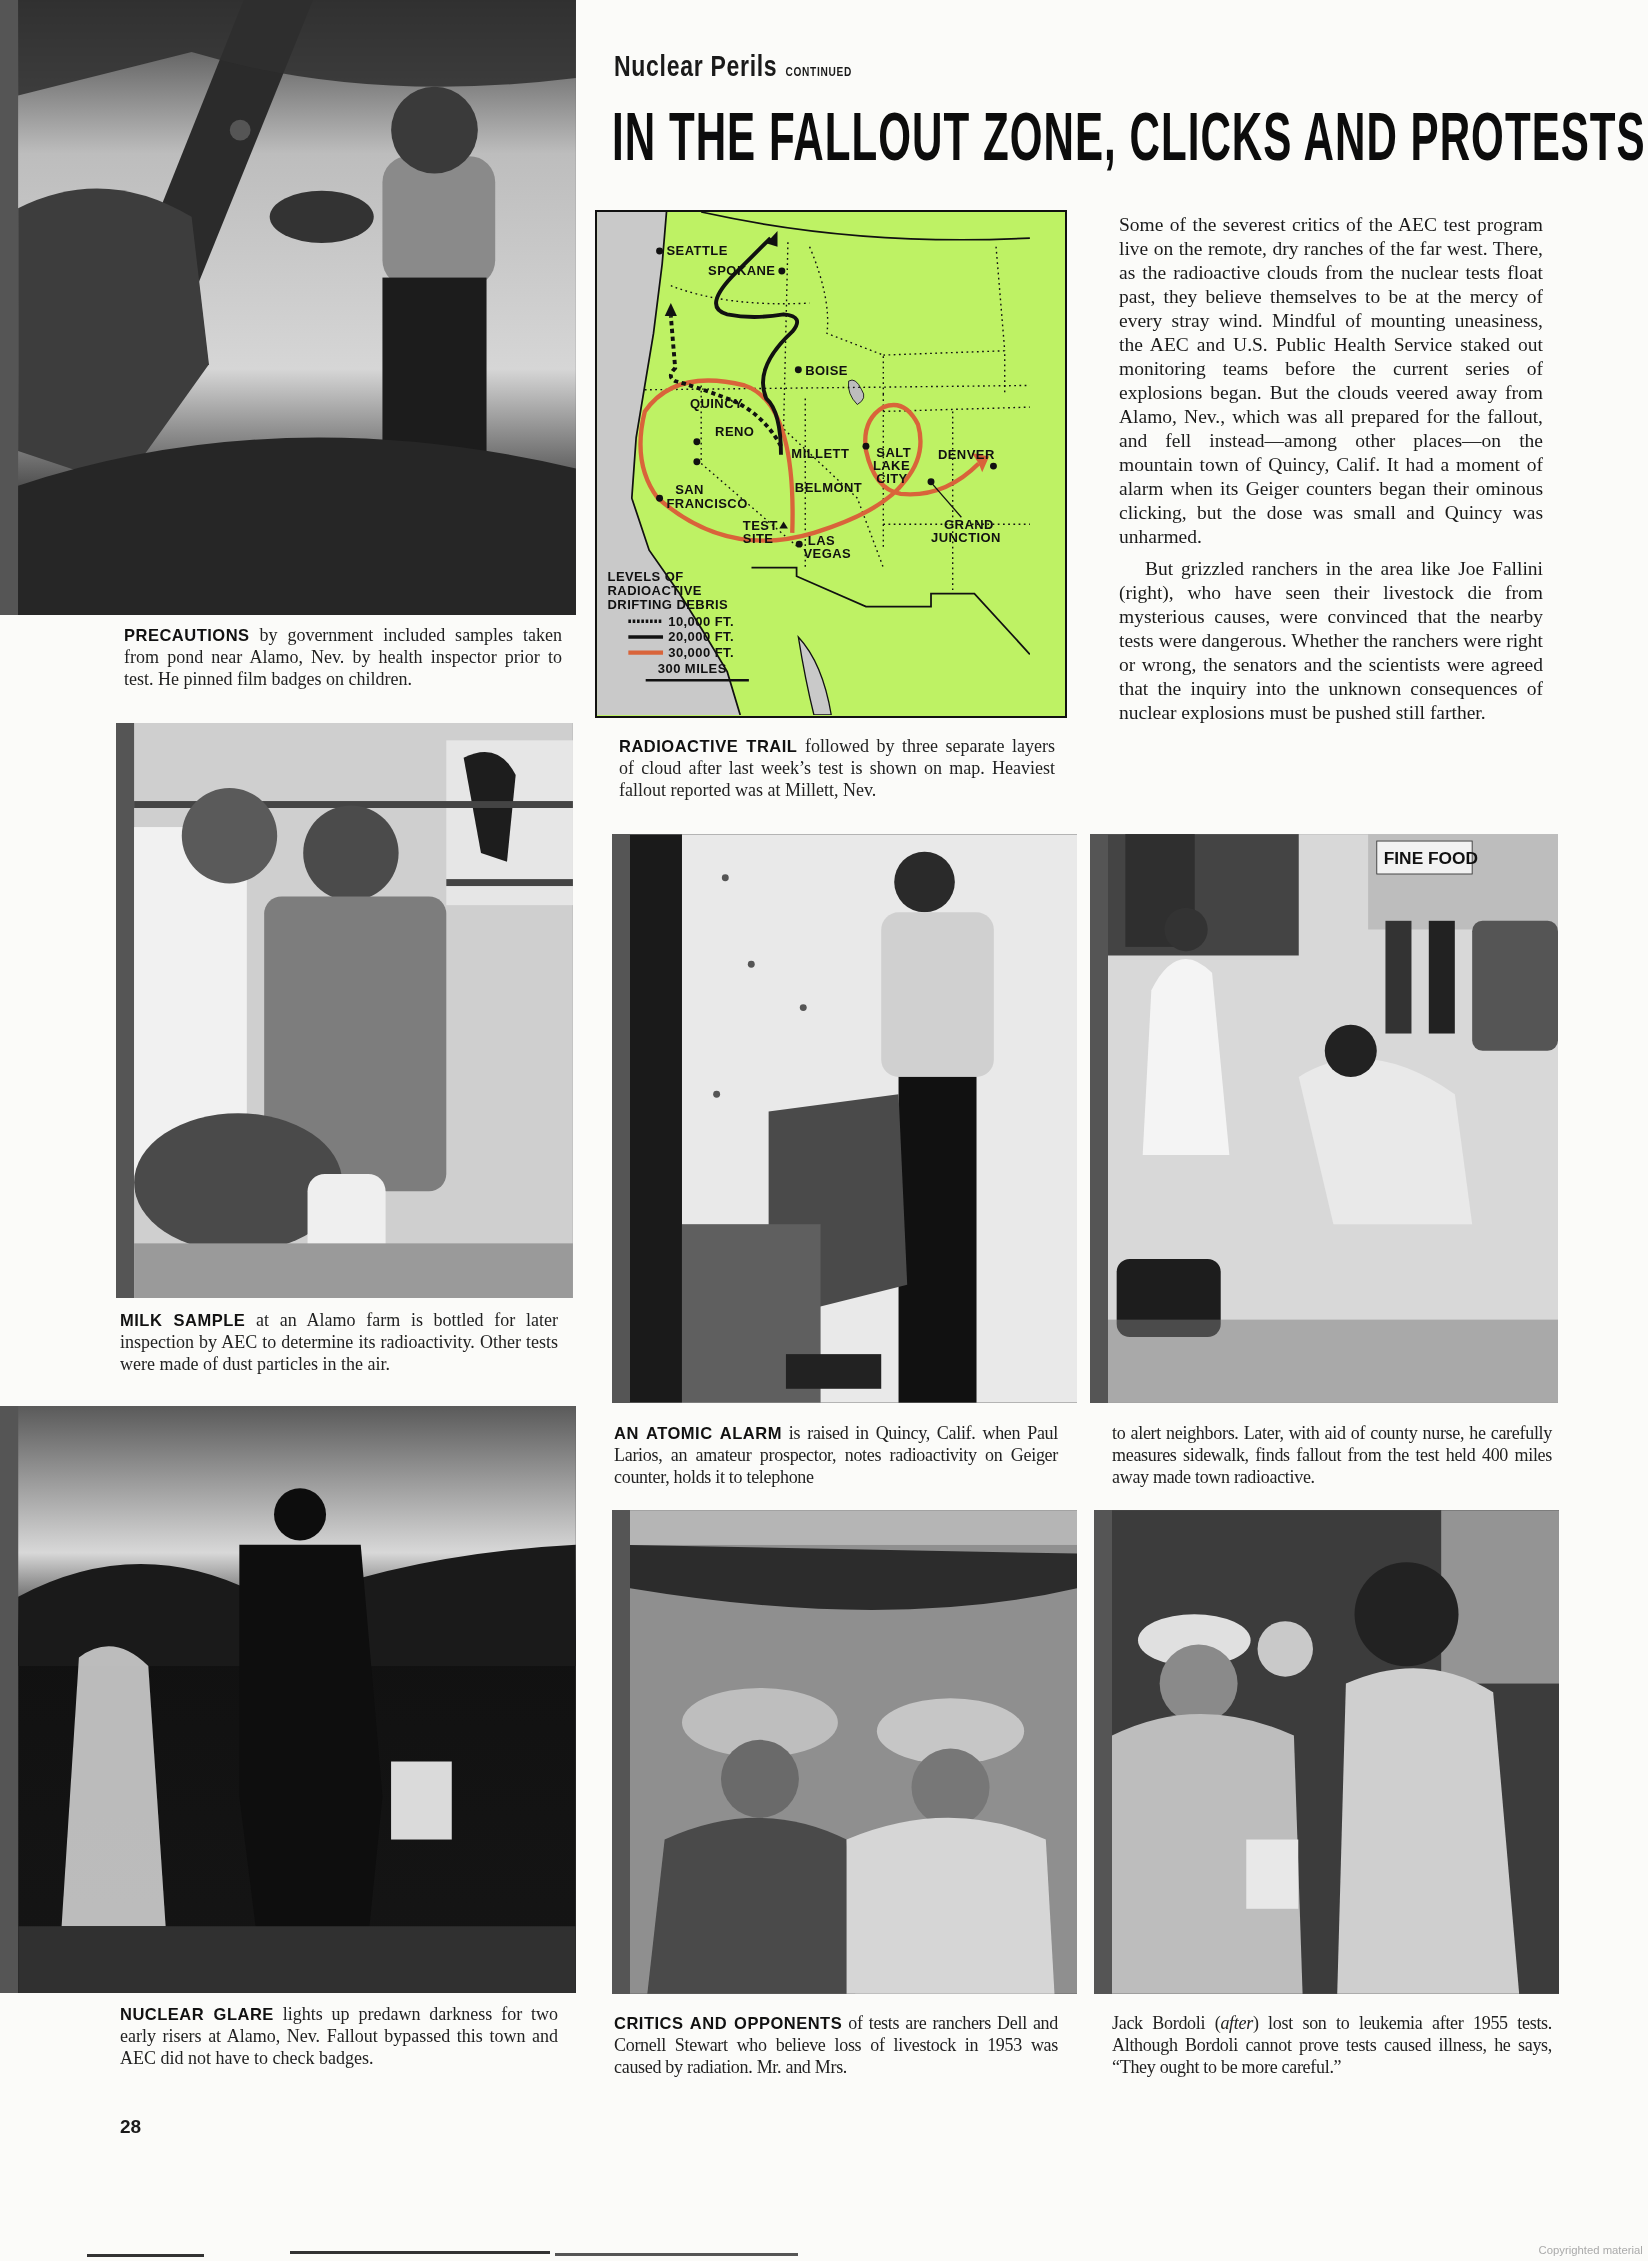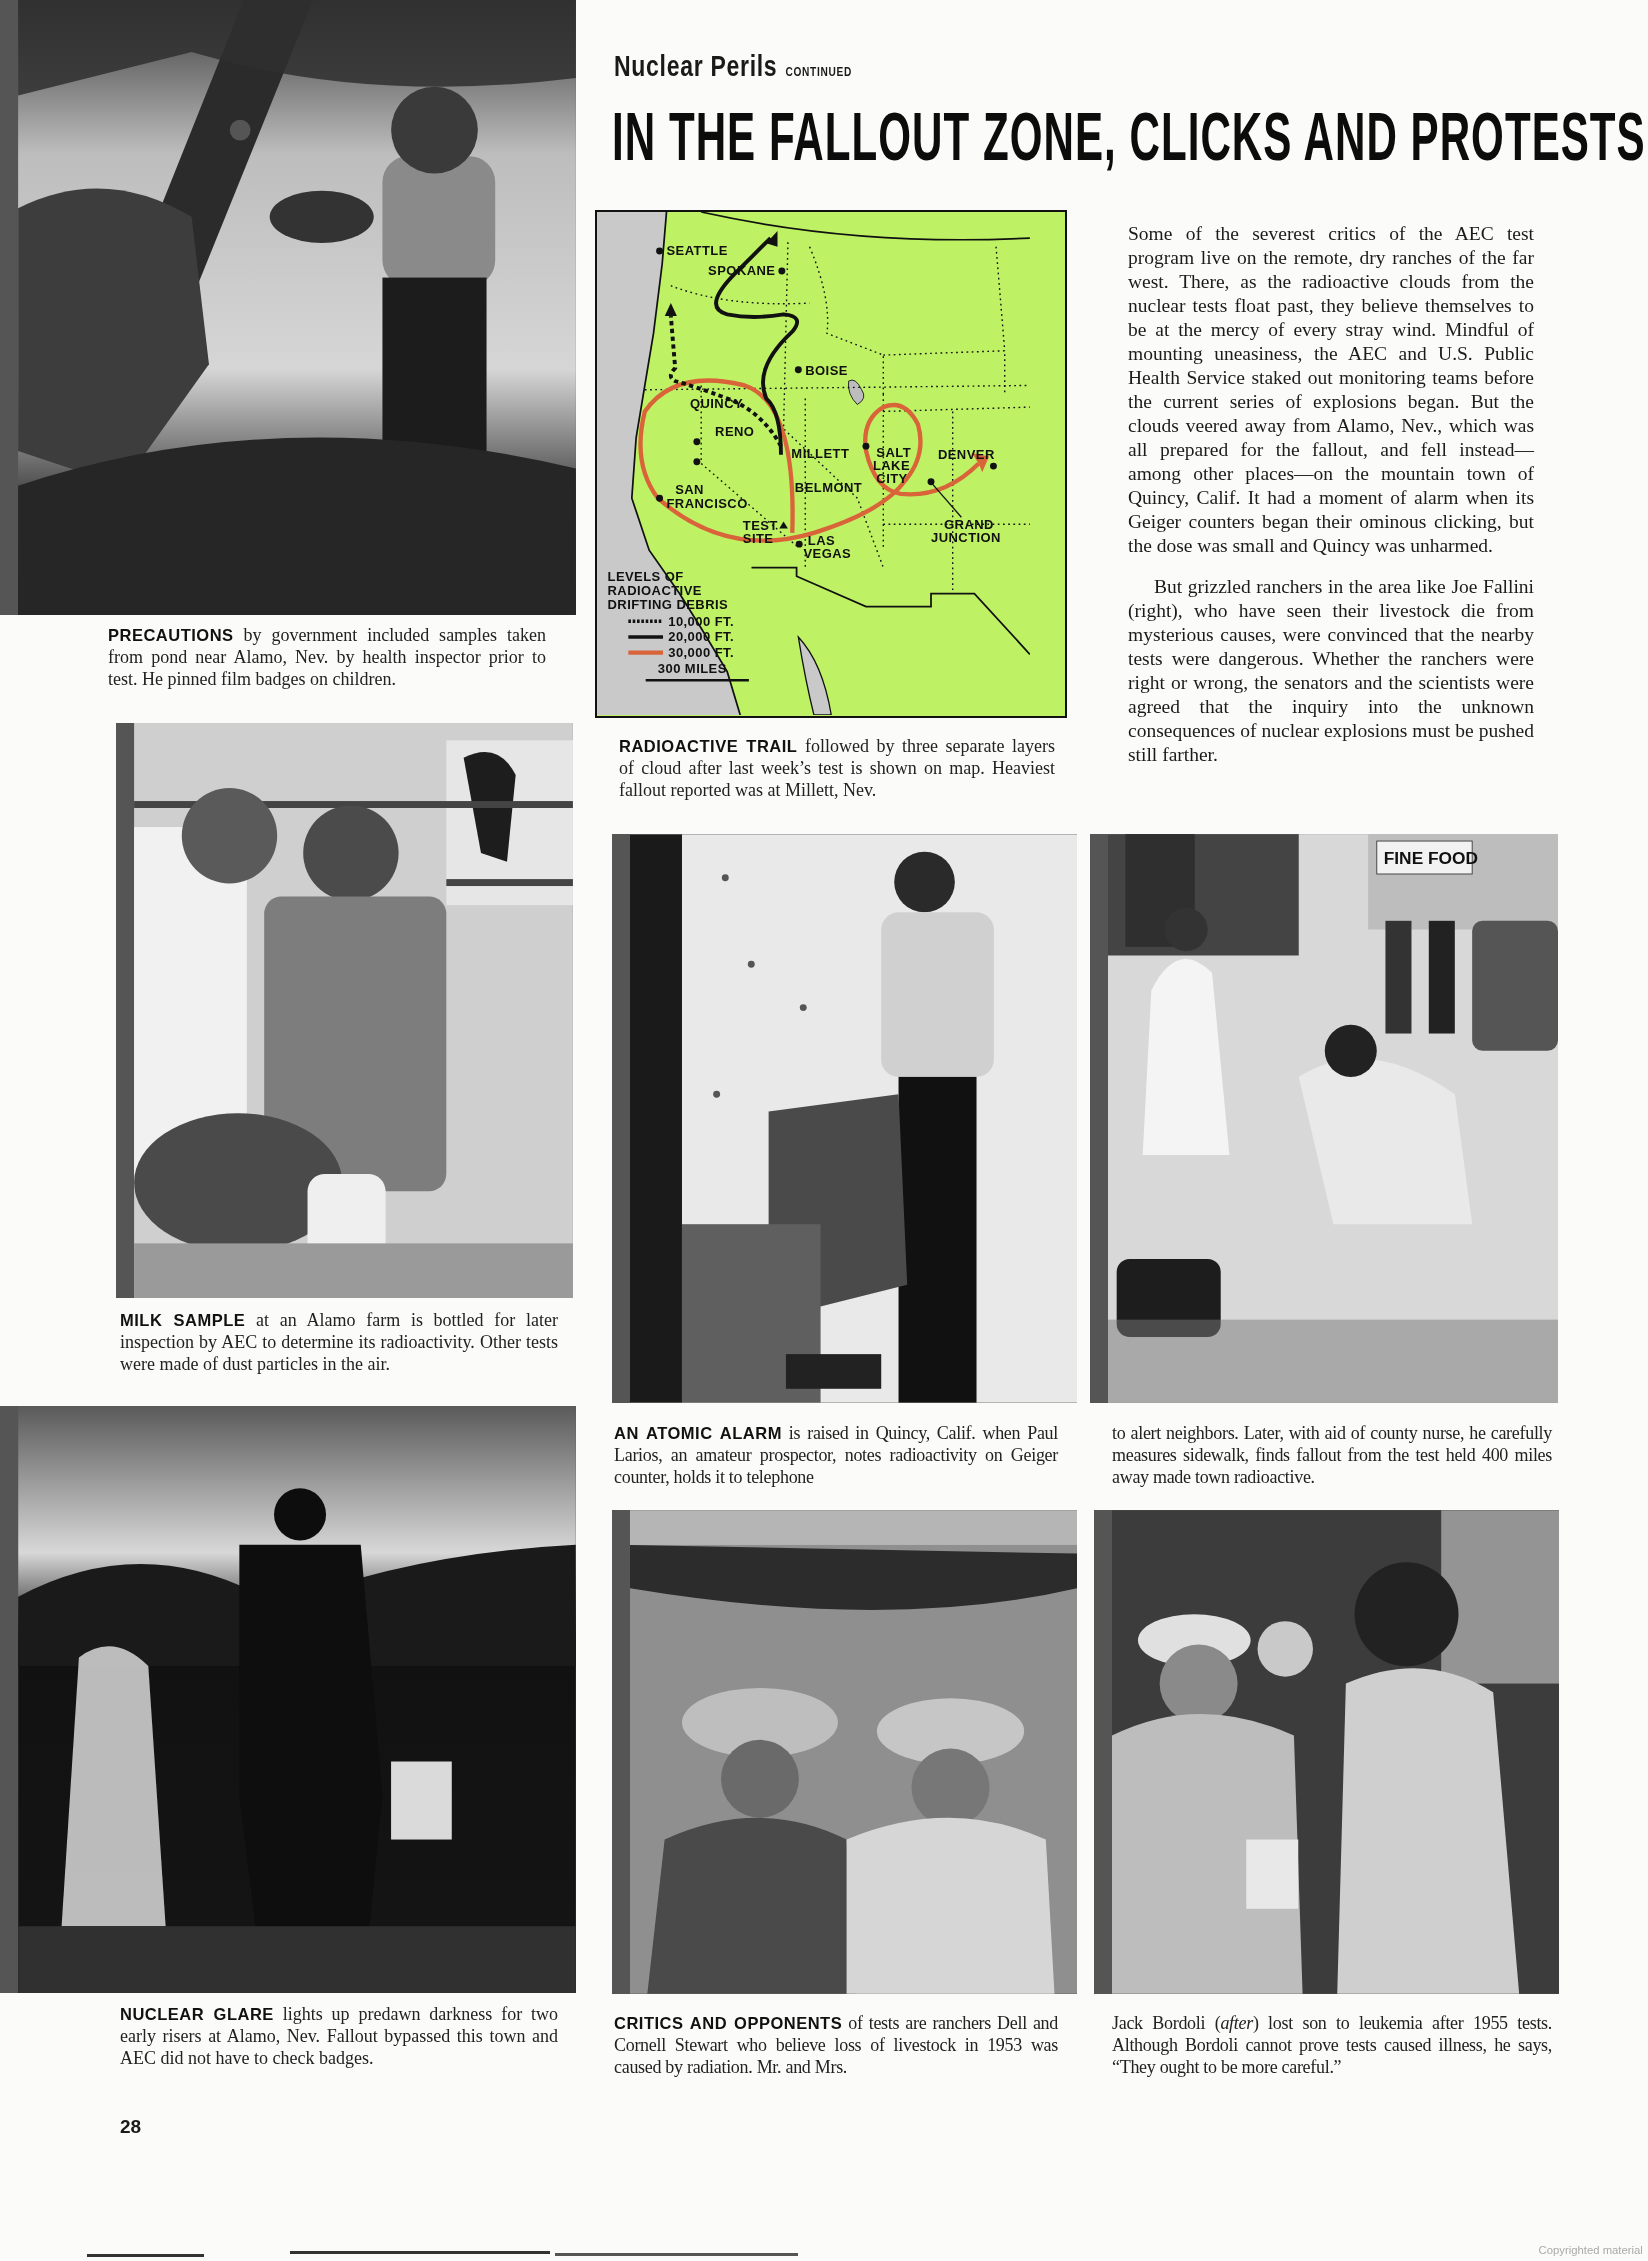--- a/index.html
+++ b/index.html
@@ -11,21 +11,21 @@
          text-align:justify; color:#222; }
   .cap.cond { font-size:18px; letter-spacing:-0.3px; }
   .cap .lead { font-family:"Liberation Sans","DejaVu Sans",sans-serif; font-weight:bold; font-size:16.5px; letter-spacing:0.5px; color:#111; }
   .kicker { left:614px; top:49px; font-family:"Liberation Sans",sans-serif; font-weight:bold;
             font-size:29.5px; transform:scaleX(0.78); transform-origin:left; letter-spacing:0.9px; white-space:nowrap; }
   .kicker .cont { font-size:13px; letter-spacing:0.9px; margin-left:10.4px; }
   .headline { left:612px; top:102px; font-family:"Liberation Sans",sans-serif; font-weight:bold;
               font-size:69px; line-height:69px; white-space:nowrap; transform:scaleX(0.61);
               transform-origin:left; letter-spacing:1.7px; color:#0c0c0c; }
   .article { left:1111px; top:205px; width:440px; font-size:19.5px; line-height:24px; text-align:justify; color:#1b1b1b; }
-  .article p { margin:17px; }
+  .article p { margin:8px; }
   .article p + p { text-indent:26px; }
   .map { left:595px; top:210px; width:472px; height:508px; border:2.6px solid #111; background:#bef264; box-sizing:border-box; overflow:hidden; }
   .map svg { display:block; }
   .maplabel { font-family:"Liberation Sans",sans-serif; font-weight:bold; font-size:15px; fill:#111; letter-spacing:0.5px; }
   .pagenum { left:120px; top:2116px; font-family:"Liberation Sans",sans-serif; font-weight:bold; font-size:19px;text-align:right; }
   .copyright { right:5.2px; top:2244px; font-family:"Liberation Sans",sans-serif; font-size:11.3px; color:#aaa; }
   .scanline { position:absolute; height:2.6px; background:#333; }
 </style>
 </head>
 <body>
@@ -51,21 +51,21 @@
     <path d="M0 0 L643 0 L643 90 Q400 120 200 60 L0 110 Z" fill="#2f2f2f" opacity="0.85"></path>
     <ellipse cx="350" cy="250" rx="60" ry="30" fill="#333"></ellipse>
     <circle cx="256" cy="150" r="12" fill="#555"></circle>
     <path d="M0 240 Q100 190 200 250 L220 420 L120 560 L0 520 Z" fill="#3d3d3d"></path>
     <rect x="420" y="180" width="130" height="150" rx="30" fill="#8a8a8a"></rect>
     <rect x="420" y="320" width="120" height="300" fill="#1c1c1c"></rect>
     <circle cx="480" cy="150" r="50" fill="#3a3a3a"></circle>
     <path d="M0 560 Q300 460 643 540 L643 709 L0 709 Z" fill="#262626"></path>
   </svg>
 </div>
-<div class="cap" style="left:108px;top:624px;width:438px;">
+<div class="cap" style="left:124px;top:624px;width:438px;">
   <span class="lead">PRECAUTIONS</span><span> by government included samples taken from pond near Alamo, Nev. by health inspector prior to test. He pinned film badges on children.</span>
 </div>
 
 <div class="photo" style="left:116px;top:723px;width:439px;height:575px;">
   <svg width="439" height="575" viewBox="0 0 506 663">
     <rect width="506" height="663" fill="#cfcfcf"></rect>
     <rect x="360" y="20" width="146" height="190" fill="#e6e6e6"></rect>
     <path d="M380 40 Q420 20 440 60 L430 160 L400 150 Z" fill="#1d1d1d"></path>
     <rect x="0" y="90" width="506" height="8" fill="#444"></rect>
     <rect x="360" y="180" width="146" height="8" fill="#444"></rect>

